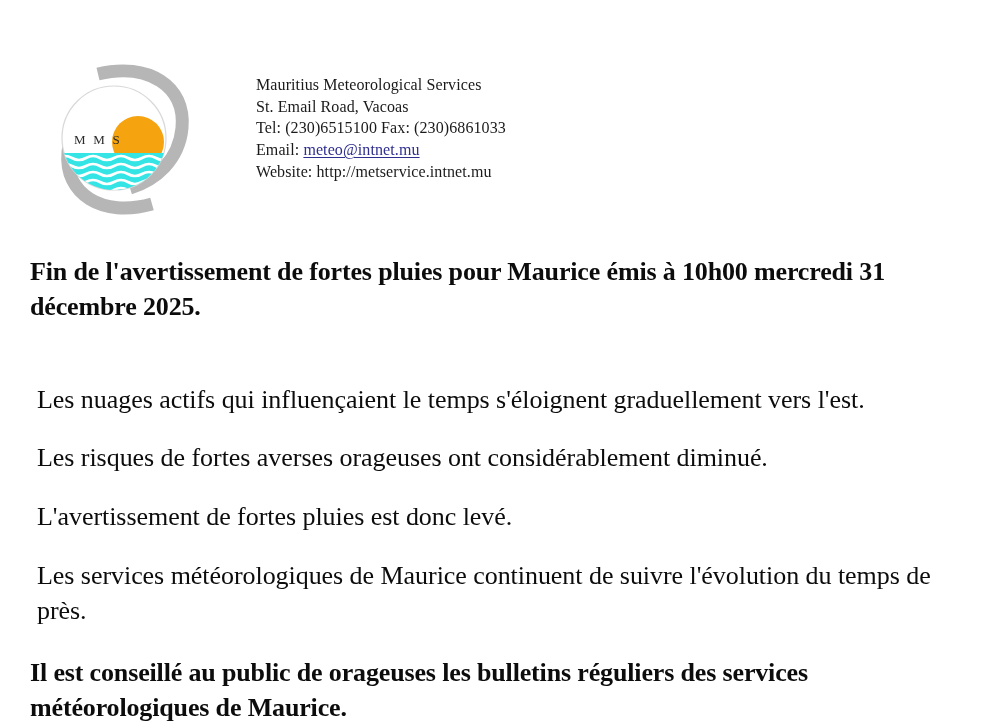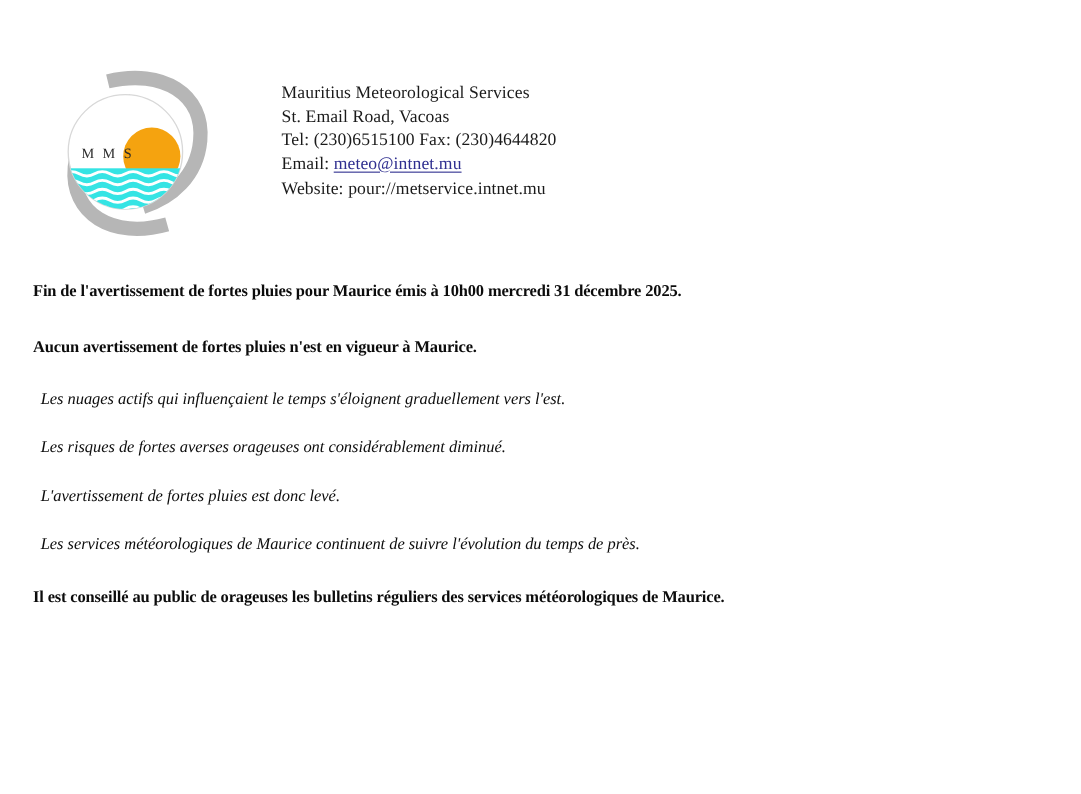--- a/index.html
+++ b/index.html
@@ -70,37 +70,36 @@
 
   
   .content {
     position: absolute;
     left: 0;
     top: 255px;
     width: 983px;
   }
 
   .para {
-    font-size: 15px;
+    font-size: 26px;
     line-height: 1.34;
     color: #0c0c0c;
     margin: 0;
   }
 
   .para-bold {
     font-weight: bold;
     padding: 0 40px 0 30px;
     letter-spacing: -0.15px;
   }
 
   .para-body {
     font-weight: normal;
     padding: 0 30px 0 37px;
     letter-spacing: -0.05px;
-    font-style: italic;
   }
 
   .gap-lg { height: 31px; }
   .gap-md { height: 27px; }
   .gap-sm { height: 24px; }
 </style>
 </head>
 <body>
 
 <div class="page">
@@ -137,40 +136,39 @@
           </g>
         </g>
 
         <text x="22" y="92" font-family="Liberation Serif, serif" font-size="13" letter-spacing="2.2" fill="#2b2b2b">M M S</text>
       </svg>
     </div>
 
     <div class="org-block">
       <div class="org-line">Mauritius Meteorological Services</div>
       <div class="org-line">St. Email Road, Vacoas</div>
-      <div class="org-line">Tel: (230)6515100 Fax: (230)4644820</div>
+      <div class="org-line">Tel: (230)6515100 Fax: (230)6861033</div>
       <div class="org-line">
         <span class="label">Email:</span>
         <span class="email-link">meteo@intnet.mu</span>
       </div>
       <div class="org-line">
         <span class="label">Website:</span>
-        <span>pour://metservice.intnet.mu</span>
+        <span>http://metservice.intnet.mu</span>
       </div>
     </div>
 
   </div>
 
   <div class="content">
 
     <p class="para para-bold">Fin de l'avertissement de fortes pluies pour Maurice émis à 10h00 mercredi 31 décembre 2025.</p>
 
     <div class="gap-lg"></div>
 
-    <p class="para para-bold">Aucun avertissement de fortes pluies n'est en vigueur à Maurice.</p>
 
     <div class="gap-md"></div>
 
     <p class="para para-body">Les nuages actifs qui influençaient le temps s'éloignent graduellement vers l'est.</p>
 
     <div class="gap-sm"></div>
 
     <p class="para para-body">Les risques de fortes averses orageuses ont considérablement diminué.</p>
 
     <div class="gap-sm"></div>

